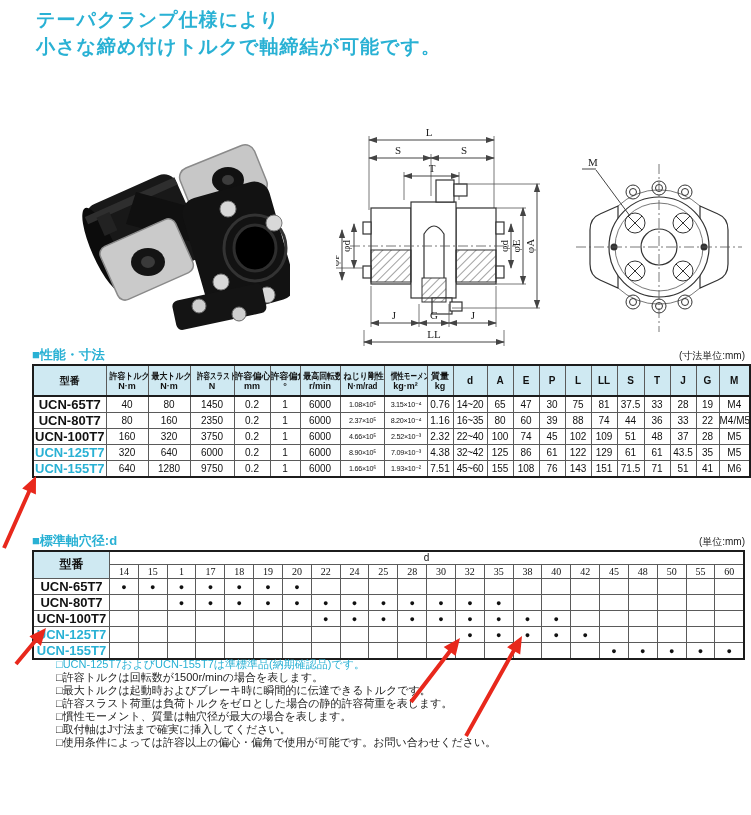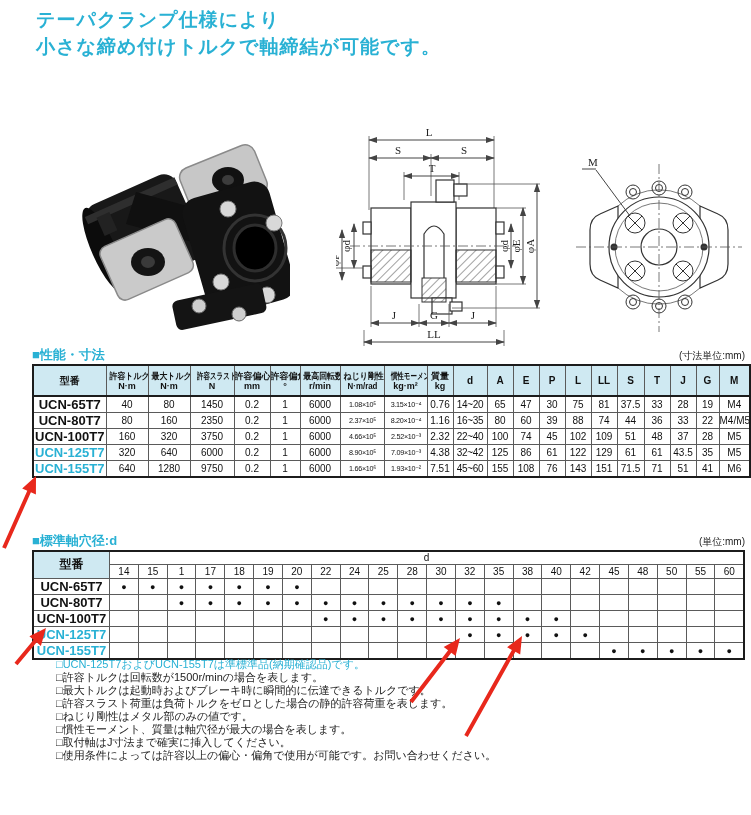--- a/index.html
+++ b/index.html
@@ -33,21 +33,21 @@
   .sq2{transform:scaleX(0.88);transform-origin:50% 50%;}
   .single{font-size:11px;}
   .sci{display:block;font-size:8px;letter-spacing:-0.3px;white-space:nowrap;
        transform:scaleX(0.9);transform-origin:50% 50%;}
   .rng{font-size:9px;letter-spacing:-0.3px;}
 
   
   #bore-table thead th.model{background:var(--hdrbg);font-size:12px;}
   #bore-table thead tr.d-row{height:13px;}
   #bore-table thead tr.size-row{height:14px;}
-  #bore-table thead tr.size-row th{background:#fff;font-weight:normal;font-size:10px;}
+  #bore-table thead tr.size-row th{background:#fff;font-weight:normal;font-size:10px;font-family:Liberation Serif, serif;}
   #bore-table thead th.group{background:#fff;font-weight:normal;font-size:10px;}
   #bore-table tbody tr{height:14px;}
   .dot{font-size:9px;line-height:1;}
 
   
   .notes{position:absolute;left:33px;top:658px;margin-left:23px;}
   .note{font-size:11px;line-height:13px;color:#222;white-space:nowrap;}
   .note.teal{color:var(--teal);}
 
   svg.arrow{position:absolute;overflow:visible;}
@@ -608,21 +608,20 @@
           </tr>
         </tbody>
     </table>
   </div>
 
   <div class="notes" id="notes">
       <div class="note teal">□UCN-125T7およびUCN-155T7は準標準品(納期確認品)です。</div>
       <div class="note">□許容トルクは回転数が1500r/minの場合を表します。</div>
       <div class="note">□最大トルクは起動時およびブレーキ時に瞬間的に伝達できるトルクです。</div>
       <div class="note">□許容スラスト荷重は負荷トルクをゼロとした場合の静的許容荷重を表します。</div>
-      <div class="note">□ねじり剛性はメタル部のみの値です。</div>
       <div class="note">□慣性モーメント、質量は軸穴径が最大の場合を表します。</div>
       <div class="note">□取付軸はJ寸法まで確実に挿入してください。</div>
       <div class="note">□使用条件によっては許容以上の偏心・偏角で使用が可能です。お問い合わせください。</div>
     </div>
 
   <svg class="arrow" style="left:0px;top:468px" width="44" height="86">
       <polygon points="5.8,80.8 30.9,24.3 35.9,26.6 36.0,8.0 22.2,20.5 27.3,22.7 2.2,79.2" fill="#e8281c"></polygon>
     </svg>
   <svg class="arrow" style="left:8px;top:620px" width="44" height="50">
       <polygon points="9.5,45.3 28.7,22.3 32.9,25.9 38.0,8.0 21.4,16.3 25.6,19.8 6.5,42.7" fill="#e8281c"></polygon>

